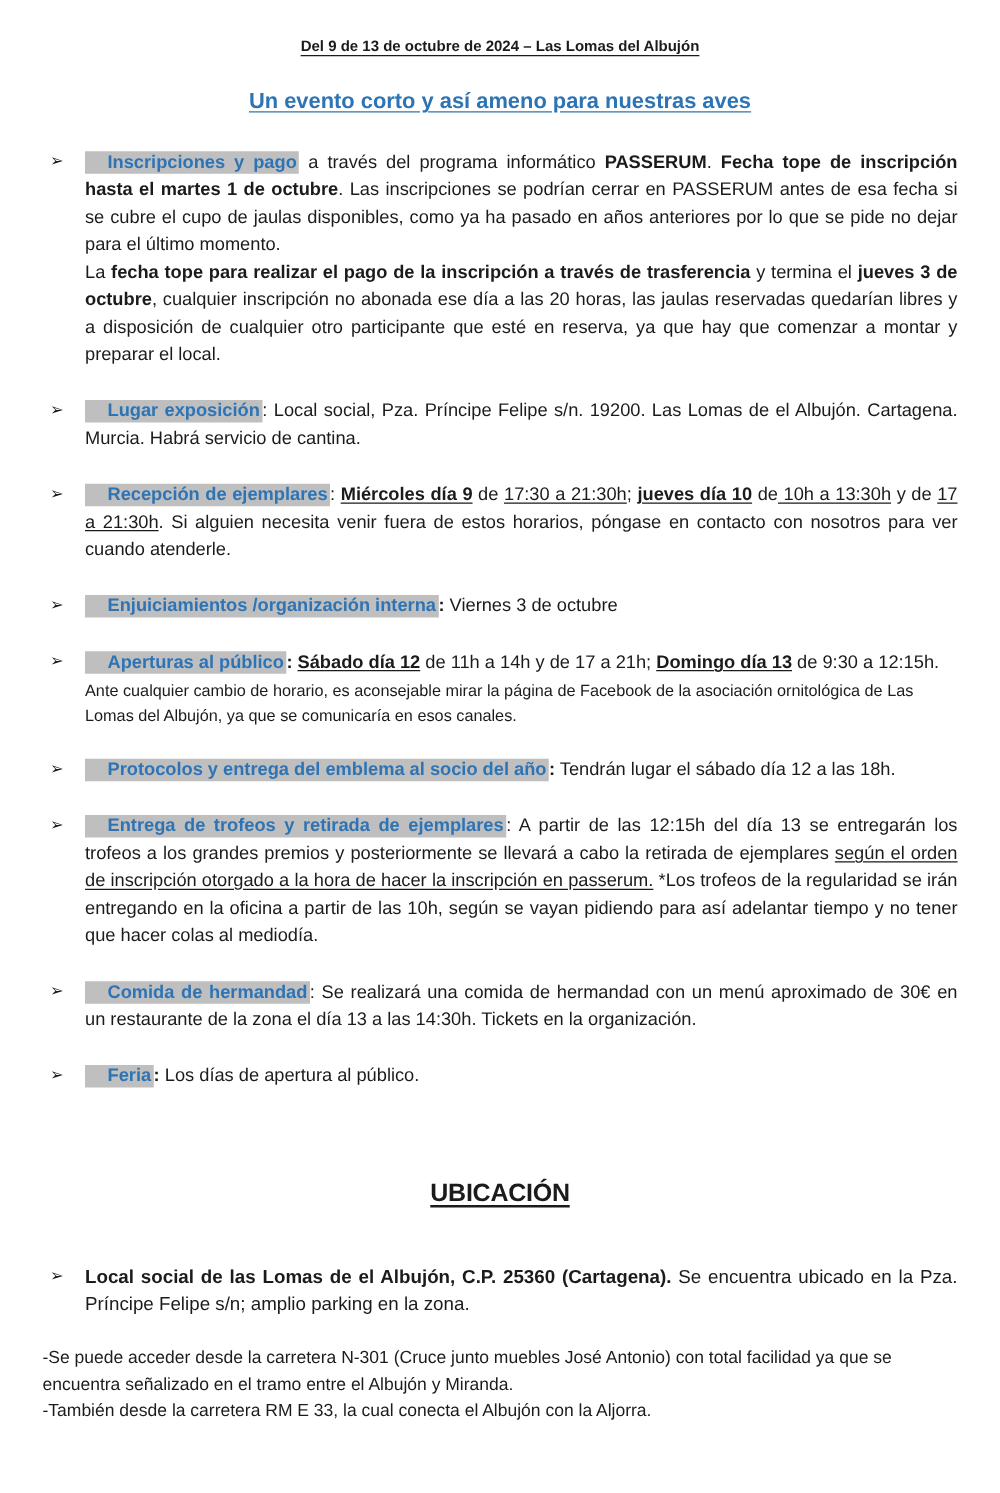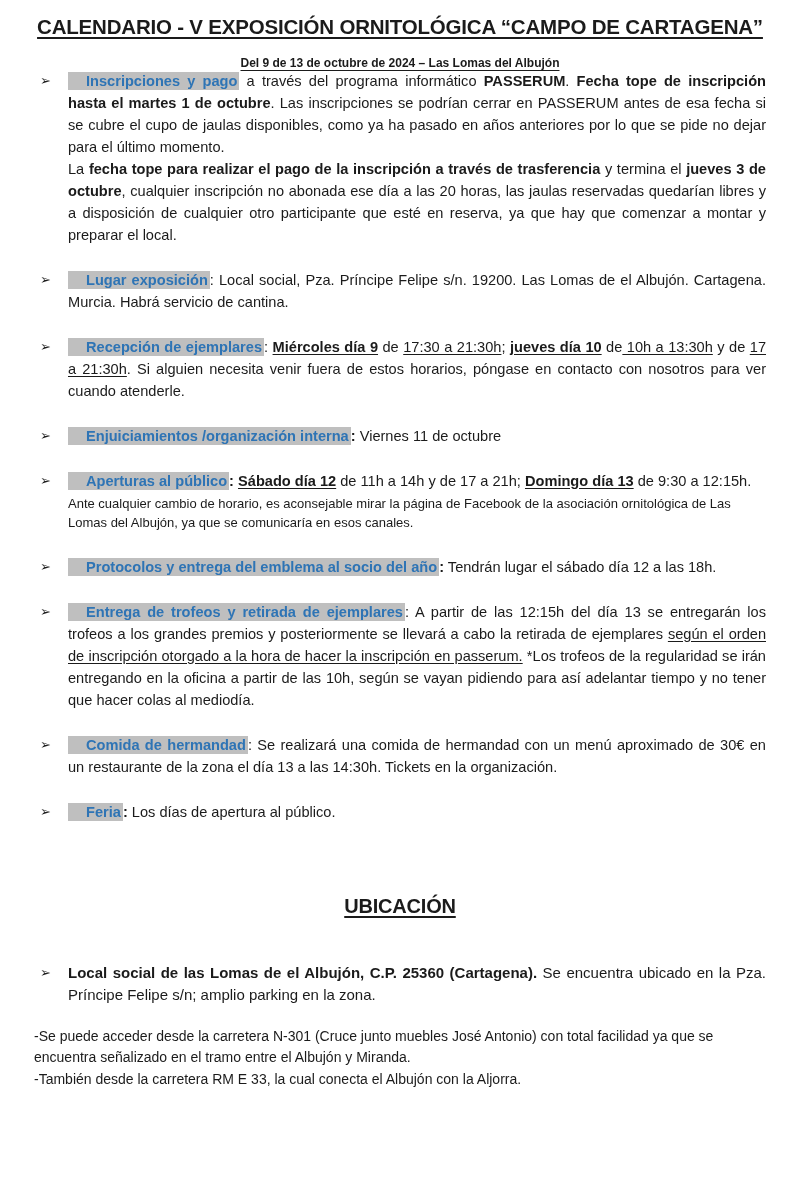--- a/index.html
+++ b/index.html
@@ -95,24 +95,24 @@
     line-height: 21.5px;
     text-align: left;
   }
   .footnote:first-of-type { margin-top: 16px; }
 </style>
 </head>
 <body>
 
 <div class="page">
 
-  <h1 class="title"><span class="uline">CALENDARIO - V EXPOSICIÓN ORNITOLÓGICA “CAMPO DE CARTAGENA”</span></h1>
 
   <div class="subtitle"><span class="uline">Del 9 de 13 de octubre de 2024 – Las Lomas del Albujón</span></div>
 
+  <div class="tagline"><span class="uline">Un evento corto y así ameno para nuestras aves</span></div>
 
   <main id="bullet-list">
       <div class="bullet">
         <span class="marker">➢</span>
         <div class="content">
           <p class="para"><span class="hl">Inscripciones y pago</span><span> a través del programa informático </span><span class="b">PASSERUM</span><span>. </span><span class="b">Fecha tope de inscripción hasta el martes 1 de octubre</span><span>. Las inscripciones se podrían cerrar en PASSERUM antes de esa fecha si se cubre el cupo de jaulas disponibles, como ya ha pasado en años anteriores por lo que se pide no dejar para el último momento.</span></p>
           <p class="para"><span>La </span><span class="b">fecha tope para realizar el pago de la inscripción a través de trasferencia</span><span> y termina el </span><span class="b">jueves 3 de octubre</span><span>, cualquier inscripción no abonada ese día a las 20 horas, las jaulas reservadas quedarían libres y a disposición de cualquier otro participante que esté en reserva, ya que hay que comenzar a montar y preparar el local.</span></p>
         </div>
       </div>
       <div class="bullet">
@@ -123,21 +123,21 @@
       </div>
       <div class="bullet">
         <span class="marker">➢</span>
         <div class="content">
           <p class="para"><span class="hl">Recepción de ejemplares</span><span>: </span><span class="b u">Miércoles día 9</span><span> de </span><span class="u">17:30 a 21:30h</span><span>; </span><span class="b u">jueves día 10</span><span> de</span><span class="u"> 10h a 13:30h</span><span> y de </span><span class="u">17 a 21:30h</span><span>.  Si alguien necesita venir fuera de estos horarios, póngase en contacto con nosotros para ver cuando atenderle.</span></p>
         </div>
       </div>
       <div class="bullet">
         <span class="marker">➢</span>
         <div class="content">
-          <p class="para"><span class="hl">Enjuiciamientos /organización interna</span><span class="b">:</span><span> Viernes 11 de octubre</span></p>
+          <p class="para"><span class="hl">Enjuiciamientos /organización interna</span><span class="b">:</span><span> Viernes 3 de octubre</span></p>
         </div>
       </div>
       <div class="bullet">
         <span class="marker">➢</span>
         <div class="content">
           <p class="para"><span class="hl">Aperturas al público</span><span class="b">: </span><span class="b u">Sábado día 12</span><span> de 11h a 14h y de 17 a 21h; </span><span class="b u">Domingo día 13</span><span> de 9:30 a 12:15h.</span></p>
           <p class="note">Ante cualquier cambio de horario, es aconsejable mirar la página de Facebook de la asociación ornitológica de Las Lomas del Albujón, ya que se comunicaría en esos canales.</p>
         </div>
       </div>
       <div class="bullet">

